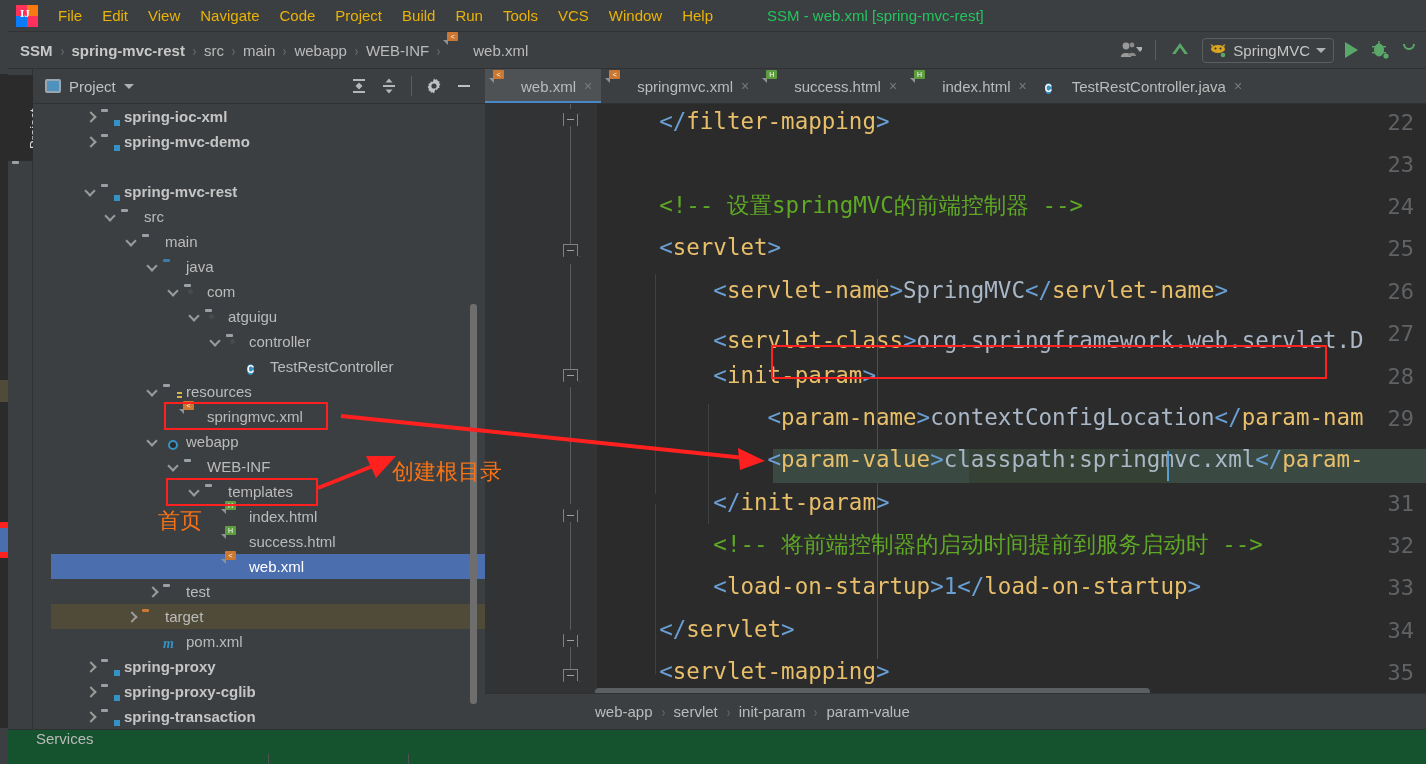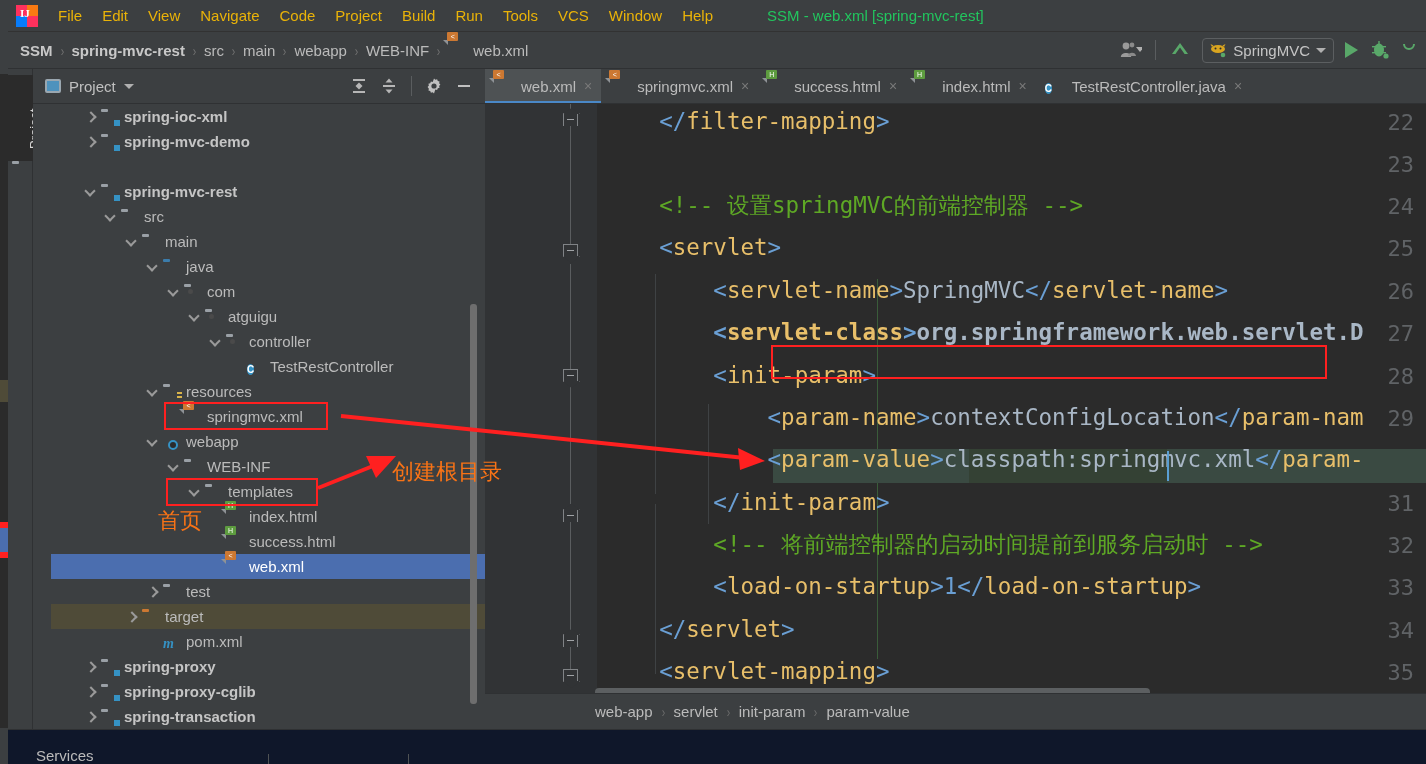--- a/index.html
+++ b/index.html
@@ -269,22 +269,22 @@
     position: absolute; left: 0; right: 0; bottom: 0; height: 36px;
     background: #3c3f41; display: flex; align-items: center;
     border-top: 1px solid #2f3133;
   }
   .crumbbar .c { color: #bbbbbb; font-size: 15px; }
   .crumbbar .s { color: #6d6d6d; font-size: 15px; margin: 0 8px; transform: scaleX(.7); }
 
   
   .statusbar {
     position: absolute; left: 8px; bottom: 0; right: 0; height: 35px;
-    background: #0f172a; border-top: 1px solid #2f3133;
-    display: flex; align-items: flex-end;
+    background: #14532d; border-top: 1px solid #2f3133;
+    display: flex; align-items: flex-start;
   }
   .statusbar .lab { color: #bbbbbb; font-size: 15px; margin-left: 28px; }
   .sbar-divider { position:absolute; bottom:0; width:1px; height:10px; background:#4f5254; }
 
   
   .arrow-svg { position:absolute; left:0; top:0; pointer-events:none; }
 </style>
 </head>
 <body>
 
@@ -683,21 +683,21 @@
 
       <div class="highlight-band b2" style="left:288px; top:345px; width:196px; height:34px;"></div>
       <div class="highlight-band" style="left:484px; top:345px; width:198px; height:34px;"></div>
       <div class="highlight-band b2" style="left:682px; top:345px; width:352px; height:34px;"></div>
 
       <div class="code-line" style="top:5px;"><span class="t-brk">    &lt;/</span><span class="t-tag">filter-mapping</span><span class="t-brk">&gt;</span></div>
       <div class="code-line" style="top:47px;"></div>
       <div class="code-line t-cmt" style="top:89px;">    &lt;!-- 设置springMVC的前端控制器 --&gt;</div>
       <div class="code-line" style="top:131px;"><span class="t-brk">    &lt;</span><span class="t-tag">servlet</span><span class="t-brk">&gt;</span></div>
       <div class="code-line" style="top:174px;"><span class="t-brk">        &lt;</span><span class="t-tag">servlet-name</span><span class="t-brk">&gt;</span><span class="t-txt">SpringMVC</span><span class="t-brk">&lt;/</span><span class="t-tag">servlet-name</span><span class="t-brk">&gt;</span></div>
-      <div class="code-line" style="top:216px;font-weight:bold;"><span class="t-brk">        &lt;</span><span class="t-tag">servlet-class</span><span class="t-brk">&gt;</span><span class="t-txt">org.springframework.web.servlet.D</span></div>
+      <div class="code-line" style="top:224px;"><span class="t-brk">        &lt;</span><span class="t-tag">servlet-class</span><span class="t-brk">&gt;</span><span class="t-txt">org.springframework.web.servlet.D</span></div>
       <div class="code-line" style="top:259px;"><span class="t-brk">        &lt;</span><span class="t-tag">init-param</span><span class="t-brk">&gt;</span></div>
       <div class="code-line" style="top:301px;"><span class="t-brk">            &lt;</span><span class="t-tag">param-name</span><span class="t-brk">&gt;</span><span class="t-txt">contextConfigLocation</span><span class="t-brk">&lt;/</span><span class="t-tag">param-nam</span></div>
       <div class="code-line" style="top:343px;"><span class="t-brk">            &lt;</span><span class="t-tag">param-value</span><span class="t-brk">&gt;</span><span class="t-txt">classpath:springmvc.xml</span><span class="t-brk">&lt;/</span><span class="t-tag">param-</span></div>
       <div class="code-line" style="top:386px;"><span class="t-brk">        &lt;/</span><span class="t-tag">init-param</span><span class="t-brk">&gt;</span></div>
       <div class="code-line t-cmt" style="top:428px;">        &lt;!-- 将前端控制器的启动时间提前到服务启动时 --&gt;</div>
       <div class="code-line" style="top:470px;"><span class="t-brk">        &lt;</span><span class="t-tag">load-on-startup</span><span class="t-brk">&gt;</span><span class="t-num">1</span><span class="t-brk">&lt;/</span><span class="t-tag">load-on-startup</span><span class="t-brk">&gt;</span></div>
       <div class="code-line" style="top:513px;"><span class="t-brk">    &lt;/</span><span class="t-tag">servlet</span><span class="t-brk">&gt;</span></div>
       <div class="code-line" style="top:555px;"><span class="t-brk">    &lt;</span><span class="t-tag">servlet-mapping</span><span class="t-brk">&gt;</span></div>
 
       <div class="caret" style="left:682px; top:347px; height:30px;"></div>

